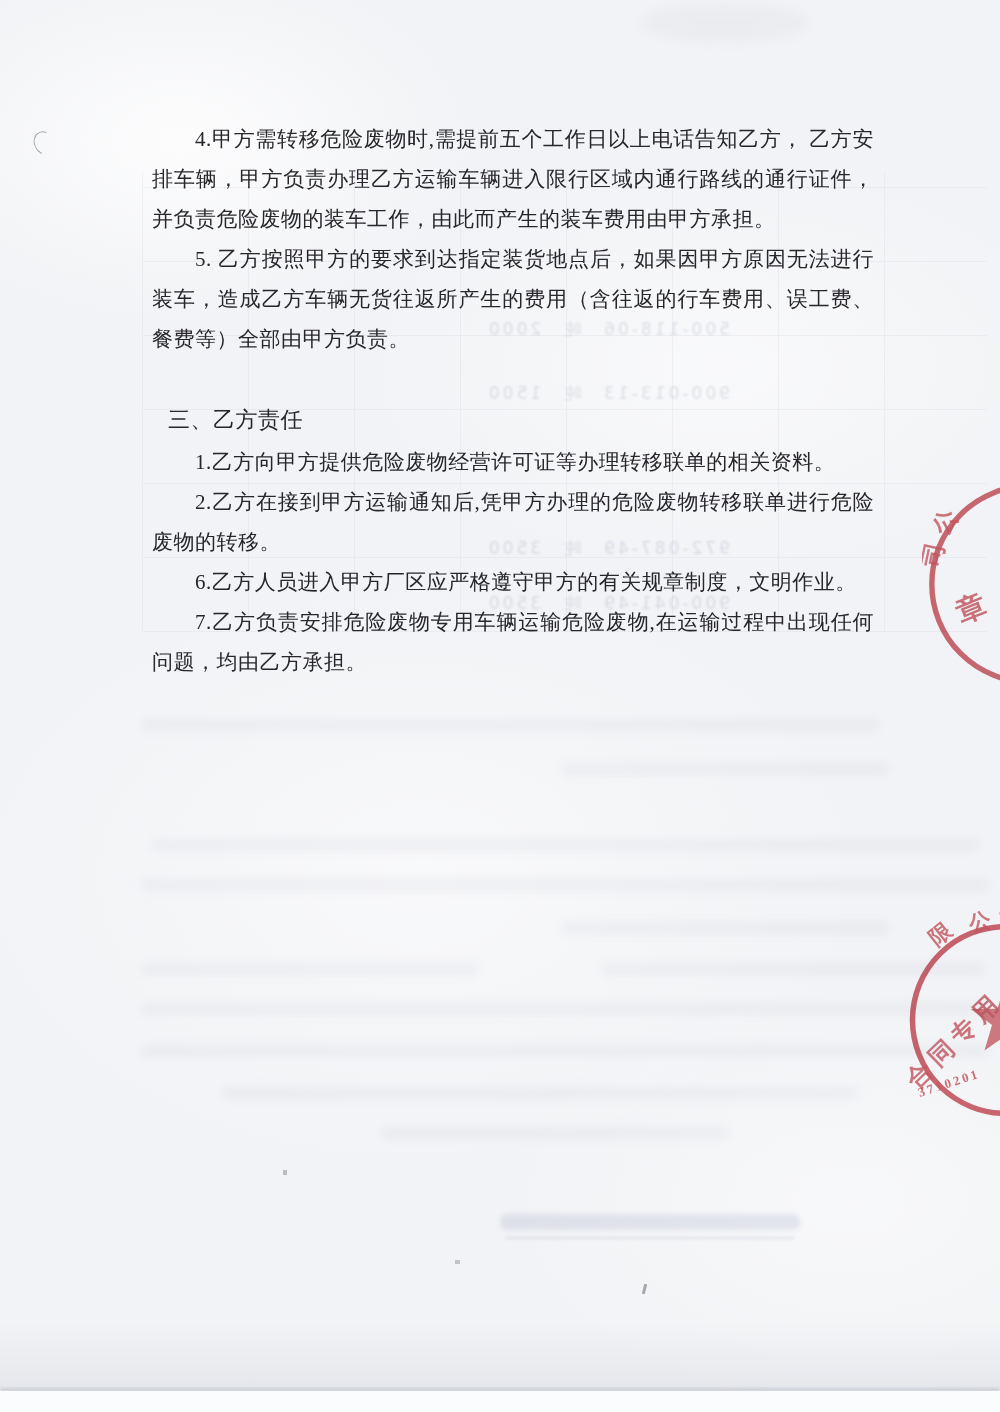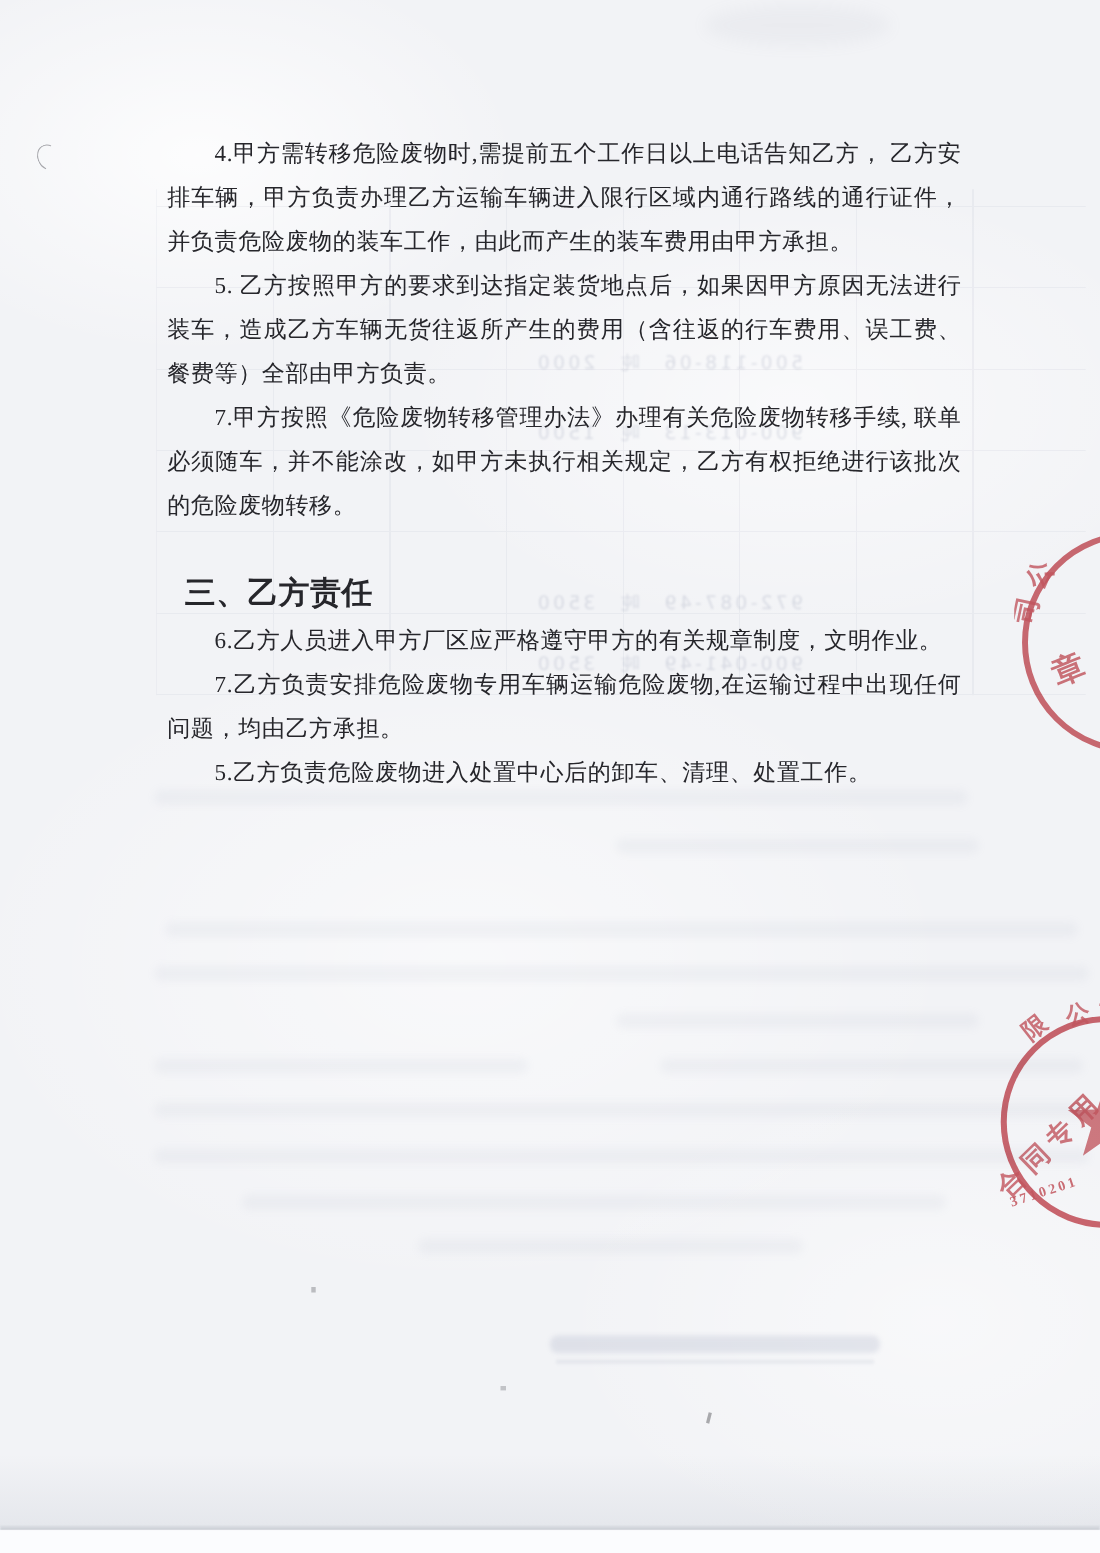--- a/index.html
+++ b/index.html
@@ -13,21 +13,21 @@
       radial-gradient(500px 320px at 85% 85%, rgba(255,255,255,.45), transparent 70%),
       #f2f3f6;
   }
   
   .content{
     position:absolute;left:152px;top:119px;width:722px;
     font-size:21px;line-height:40px;letter-spacing:.5px;color:#26262b;
     text-align:justify;text-justify:inter-ideograph;
   }
   .clause{margin:0;text-indent:2.05em;}
-  .heading{margin:41px 0 2px;text-indent:16px;font-weight:bold;font-size:28px;line-height:40px;}
+  .heading{margin:41px 0 2px;text-indent:16px;font-weight:normal;font-size:22px;line-height:40px;}
   
   .ghost-grid{
     position:absolute;left:142px;top:172px;width:845px;height:460px;opacity:.06;pointer-events:none;
     background:
       repeating-linear-gradient(90deg, #5a6488 0 1px, transparent 1px 106px),
       repeating-linear-gradient(0deg, #5a6488 0 1px, transparent 1px 74px);
   }
   .ghost-row{
     position:absolute;transform:scaleX(-1);color:#6b7494;opacity:.20;
     filter:blur(.8px);font-family:"DejaVu Sans","Liberation Sans",sans-serif;
@@ -75,25 +75,25 @@
   <div class="streak" style="left:140px;top:1002px;width:850px;"></div>
   <div class="streak" style="left:140px;top:1044px;width:850px;"></div>
   <div class="streak" style="left:220px;top:1086px;width:640px;"></div>
   <div class="streak" style="left:380px;top:1126px;width:350px;"></div>
   <div class="streak dark" style="left:500px;top:1214px;width:300px;"></div>
   <div class="streak thin" style="left:505px;top:1236px;width:290px;"></div>
 
   <div class="content">
     <p class="clause">4.甲方需转移危险废物时,需提前五个工作日以上电话告知乙方， 乙方安排车辆，甲方负责办理乙方运输车辆进入限行区域内通行路线的通行证件，并负责危险废物的装车工作，由此而产生的装车费用由甲方承担。</p>
     <p class="clause">5. 乙方按照甲方的要求到达指定装货地点后，如果因甲方原因无法进行装车，造成乙方车辆无货往返所产生的费用（含往返的行车费用、误工费、餐费等）全部由甲方负责。</p>
-    <p class="clause">7.甲方按照《危险废物转移管理办法》办理有关危险废物转移手续, 联单必须随车，并不能涂改，如甲方未执行相关规定，乙方有权拒绝进行该批次的危险废物转移。</p>
     <h3 class="heading">三、乙方责任</h3>
+    <p class="clause">1.乙方向甲方提供危险废物经营许可证等办理转移联单的相关资料。</p>
+    <p class="clause">2.乙方在接到甲方运输通知后,凭甲方办理的危险废物转移联单进行危险废物的转移。</p>
     <p class="clause">6.乙方人员进入甲方厂区应严格遵守甲方的有关规章制度，文明作业。</p>
     <p class="clause">7.乙方负责安排危险废物专用车辆运输危险废物,在运输过程中出现任何问题，均由乙方承担。</p>
-    <p class="clause">5.乙方负责危险废物进入处置中心后的卸车、清理、处置工作。</p>
   </div>
 
   <svg class="stamp" style="left:922px;top:476px;" width="216" height="216" viewBox="0 0 220 220">
     <circle cx="110" cy="110" r="100" fill="none" stroke="#cb5860" stroke-width="5.5" opacity="0.88"></circle>
     <text x="24" y="62" transform="rotate(-58 24 62)" font-size="25" fill="#cb5860" opacity="0.8">公</text>
     <text x="17" y="94" transform="rotate(-78 17 94)" font-size="25" fill="#cb5860" opacity="0.78">司</text>
     <text x="40" y="150" transform="rotate(-22 40 150)" font-size="30" fill="#cb5860" opacity="0.82">章</text>
   </svg>
 
   <svg class="stamp" style="left:896px;top:910px;" width="220" height="220" viewBox="0 0 240 240">

